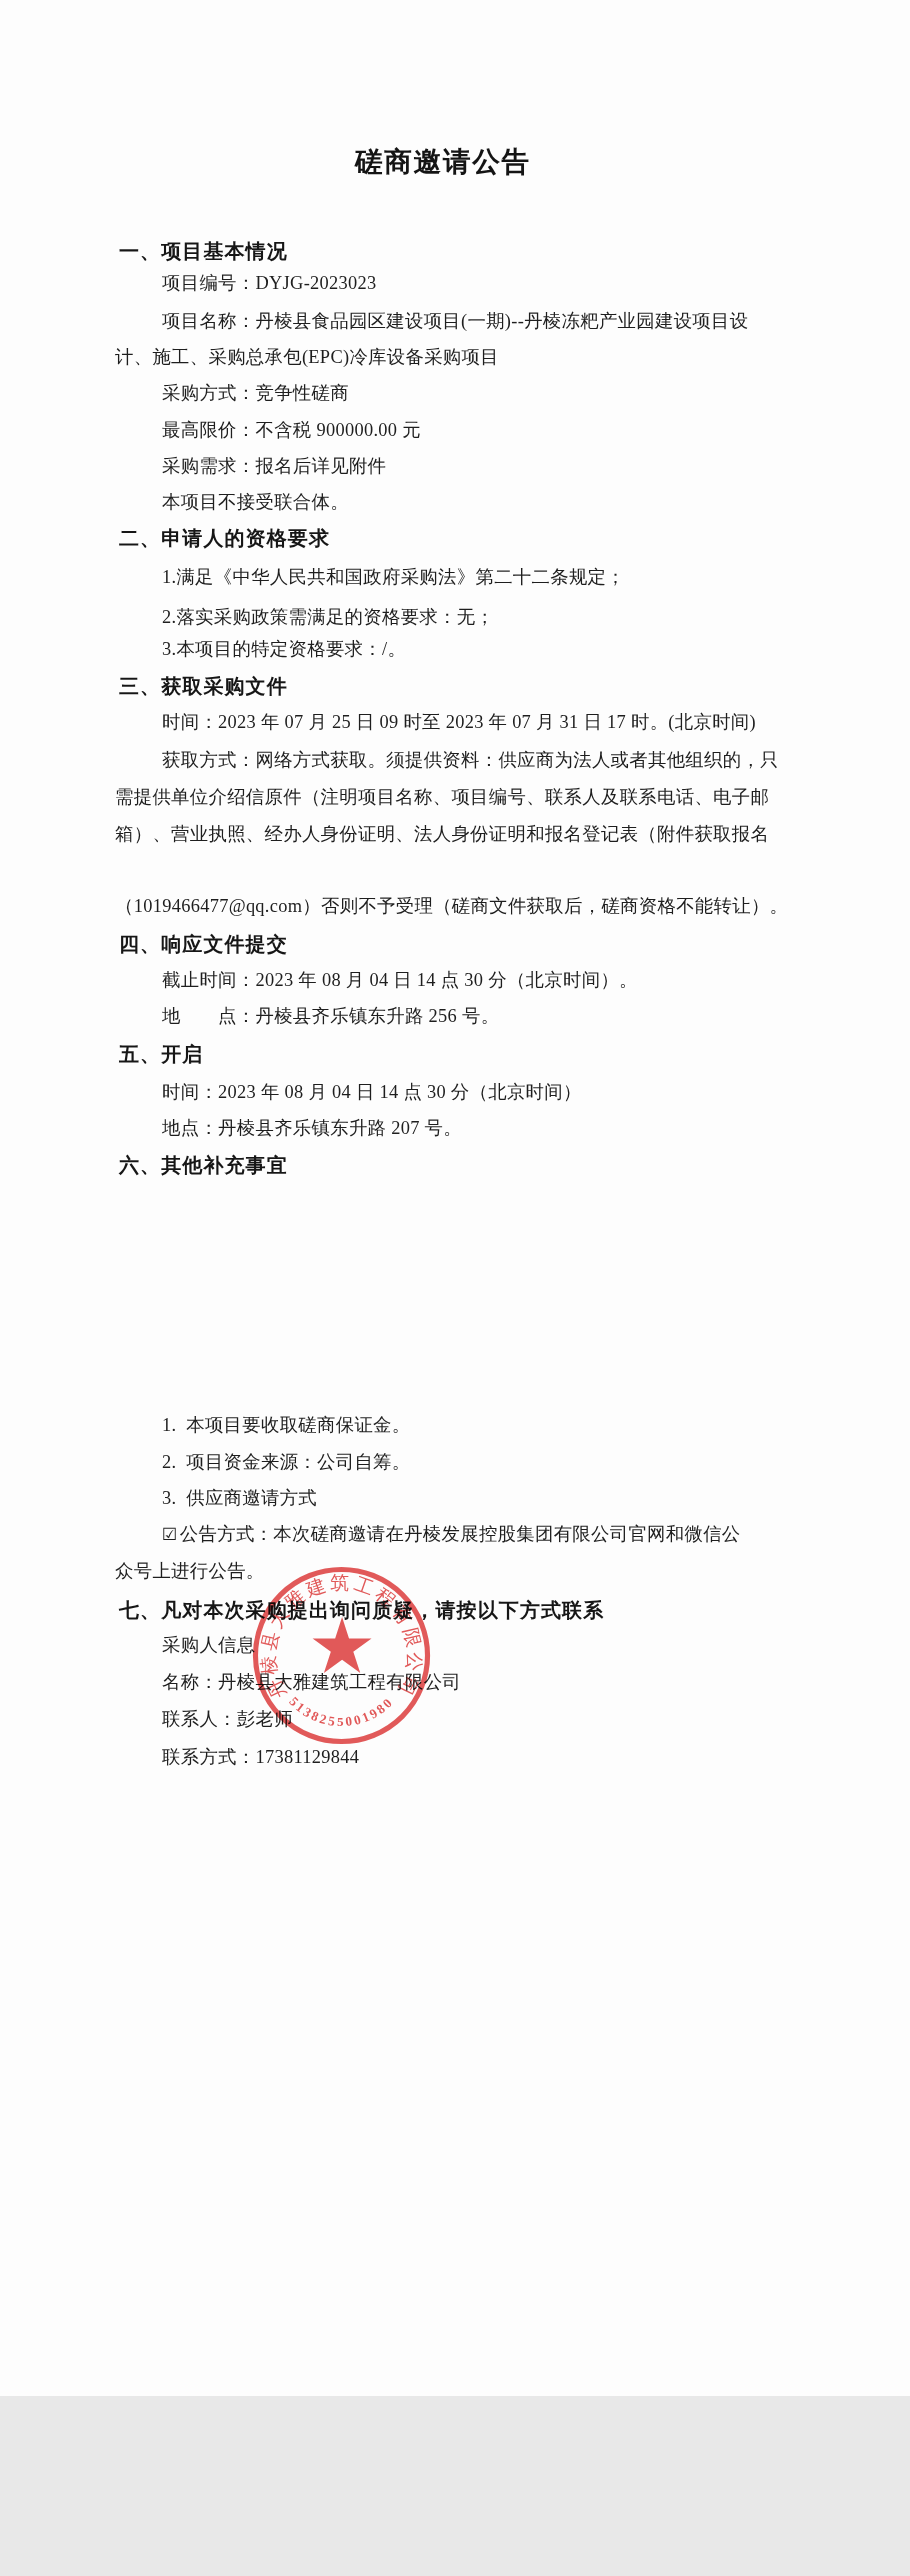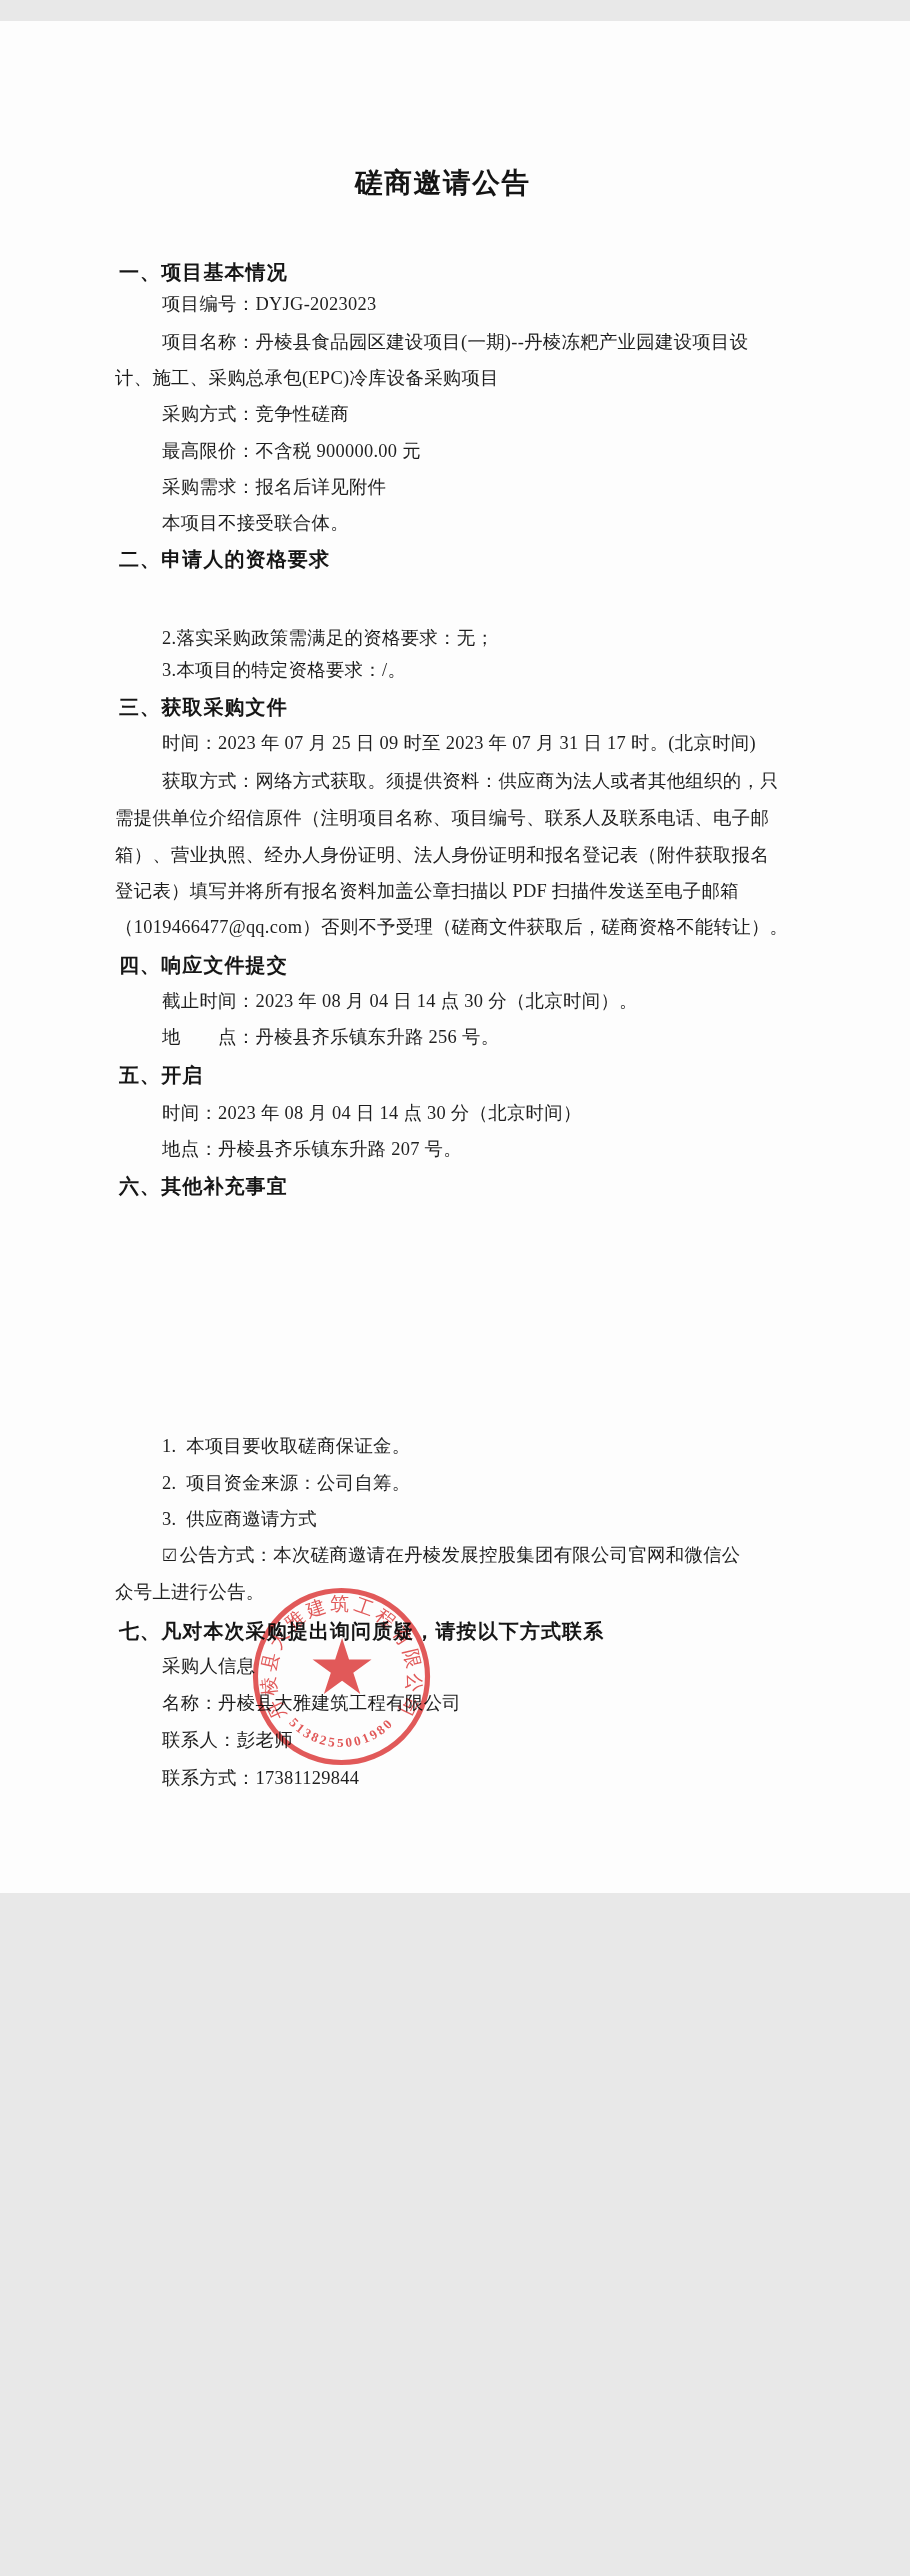--- a/index.html
+++ b/index.html
@@ -1,23 +1,22 @@
 <!DOCTYPE html>
 <html style="font-size:9.2px"><head>
 <meta charset="utf-8">
 <style>
   html,body{margin:0;padding:0;background:#e8e8e8;}
   .page{
     position:relative;
-    width:911px;height:1872px;
+    width:911px;height:2396px;
     background:#fdfdfd;
     overflow:hidden;
     font-family:"Liberation Serif","DejaVu Serif",serif;
     color:#1e1e1e;
-    margin-top:21px;
   }
   .line{
     position:absolute;
     white-space:pre;
     font-size:18.4px;
     line-height:1.15;
     letter-spacing:0.3px;
     color:#1e1e1e;
   }
   .b{left:162px;}          
@@ -68,28 +67,28 @@
 
   <div class="line h" style="top:240px">一、项目基本情况</div>
   <div class="line b" style="top:273px">项目编号：DYJG-2023023</div>
   <div class="line b" style="top:311px">项目名称：丹棱县食品园区建设项目(一期)--丹棱冻粑产业园建设项目设</div>
   <div class="line f" style="top:347px">计、施工、采购总承包(EPC)冷库设备采购项目</div>
   <div class="line b" style="top:383px">采购方式：竞争性磋商</div>
   <div class="line b" style="top:420px">最高限价：不含税 900000.00 元</div>
   <div class="line b" style="top:456px">采购需求：报名后详见附件</div>
   <div class="line b" style="top:492px">本项目不接受联合体。</div>
   <div class="line h" style="top:527px">二、申请人的资格要求</div>
+  <div class="line b" style="top:567px">1.满足《中华人民共和国政府采购法》第二十二条规定；</div>
   <div class="line b" style="top:607px">2.落实采购政策需满足的资格要求：无；</div>
   <div class="line b" style="top:639px">3.本项目的特定资格要求：/。</div>
   <div class="line h" style="top:675px">三、获取采购文件</div>
   <div class="line b" style="top:712px">时间：2023 年 07 月 25 日 09 时至 2023 年 07 月 31 日 17 时。(北京时间)</div>
   <div class="line f" style="top:787px">需提供单位介绍信原件（注明项目名称、项目编号、联系人及联系电话、电子邮</div>
   <div class="line b" style="top:750px">获取方式：网络方式获取。须提供资料：供应商为法人或者其他组织的，只</div>
   <div class="line f" style="top:824px">箱）、营业执照、经办人身份证明、法人身份证明和报名登记表（附件获取报名</div>
-  <div class="line f" style="top:860px">登记表）填写并将所有报名资料加盖公章扫描以 PDF 扫描件发送至电子邮箱</div>
   <div class="line f" style="top:896px">（1019466477@qq.com）否则不予受理（磋商文件获取后，磋商资格不能转让）。</div>
   <div class="line h" style="top:933px">四、响应文件提交</div>
   <div class="line b" style="top:970px">截止时间：2023 年 08 月 04 日 14 点 30 分（北京时间）。</div>
   <div class="line b" style="top:1006px">地　　点：丹棱县齐乐镇东升路 256 号。</div>
   <div class="line h" style="top:1043px">五、开启</div>
   <div class="line b" style="top:1082px">时间：2023 年 08 月 04 日 14 点 30 分（北京时间）</div>
   <div class="line b" style="top:1118px">地点：丹棱县齐乐镇东升路 207 号。</div>
   <div class="line h" style="top:1154px">六、其他补充事宜</div>
   <div class="line b" style="top:1415px">1.  本项目要收取磋商保证金。</div>
   <div class="line b" style="top:1452px">2.  项目资金来源：公司自筹。</div>

